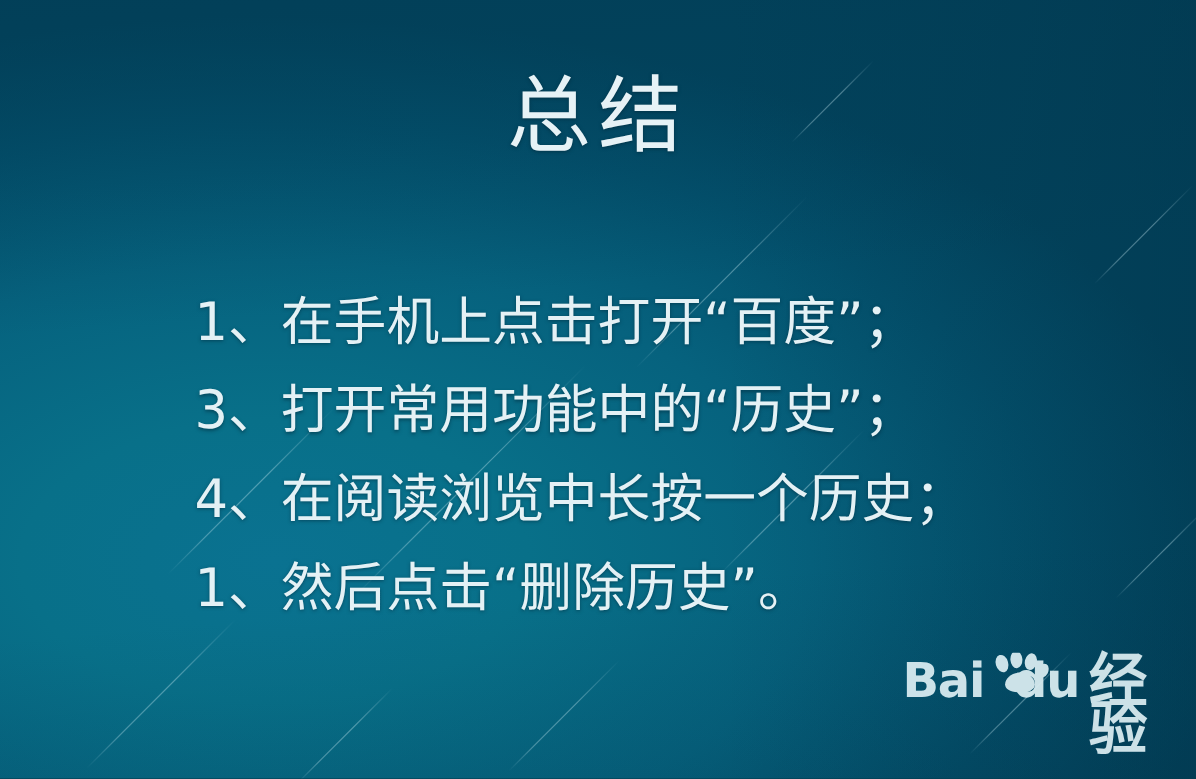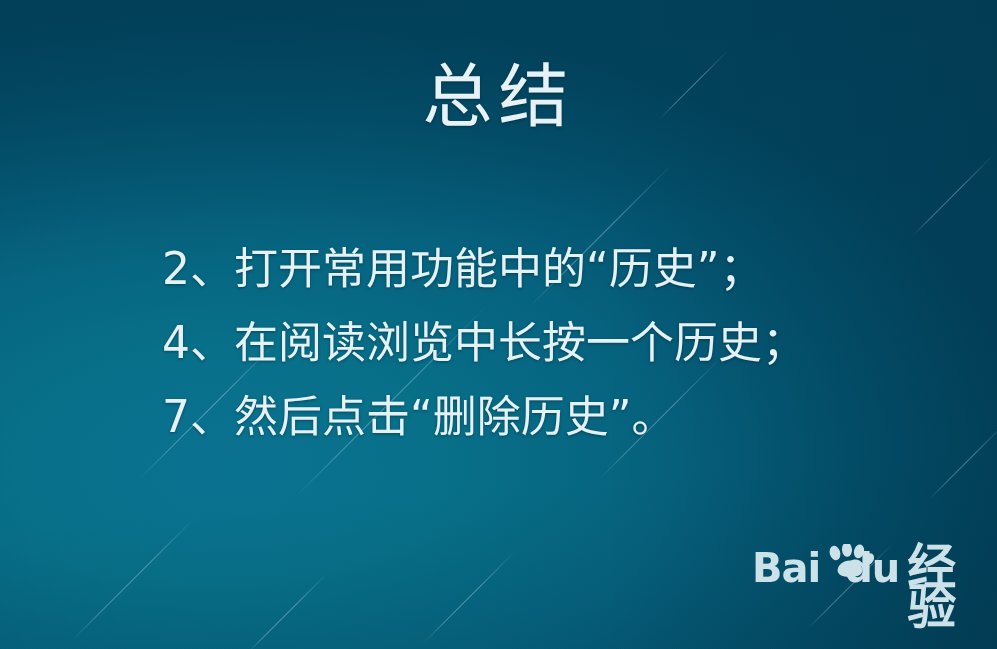--- a/index.html
+++ b/index.html
@@ -168,23 +168,24 @@
       <div class="streak" style="left: 912px; top: 236px; width: 116px;"></div>
       <div class="streak" style="left: 248px; top: 652px; width: 112px;"></div>
       <div class="streak" style="left: 660px; top: 118px; width: 96px;"></div>
       <div class="streak" style="left: 808px; top: 628px; width: 120px;"></div>
       <div class="streak" style="left: 930px; top: 498px; width: 104px;"></div>
     </div>
 
   <div class="title">总结</div>
 
   <div class="steps">
-    <div class="step">2、打开常用功能中的“历史”；</div>
+    <div class="step">1、在手机上点击打开“百度”；</div>
+    <div class="step">3、打开常用功能中的“历史”；</div>
     <div class="step">4、在阅读浏览中长按一个历史；</div>
-    <div class="step">7、然后点击“删除历史”。</div>
+    <div class="step">1、然后点击“删除历史”。</div>
   </div>
 
   <div class="watermark">
     <div class="wm-logo-row">
       <span class="wm-bai">Bai</span>
       <span class="wm-du">du</span>
       <span class="wm-jy">经验</span>
       <span class="wm-paw">
         <svg viewBox="0 0 48 34" width="48" height="34" aria-hidden="true">
           <g fill="#dceef3">

